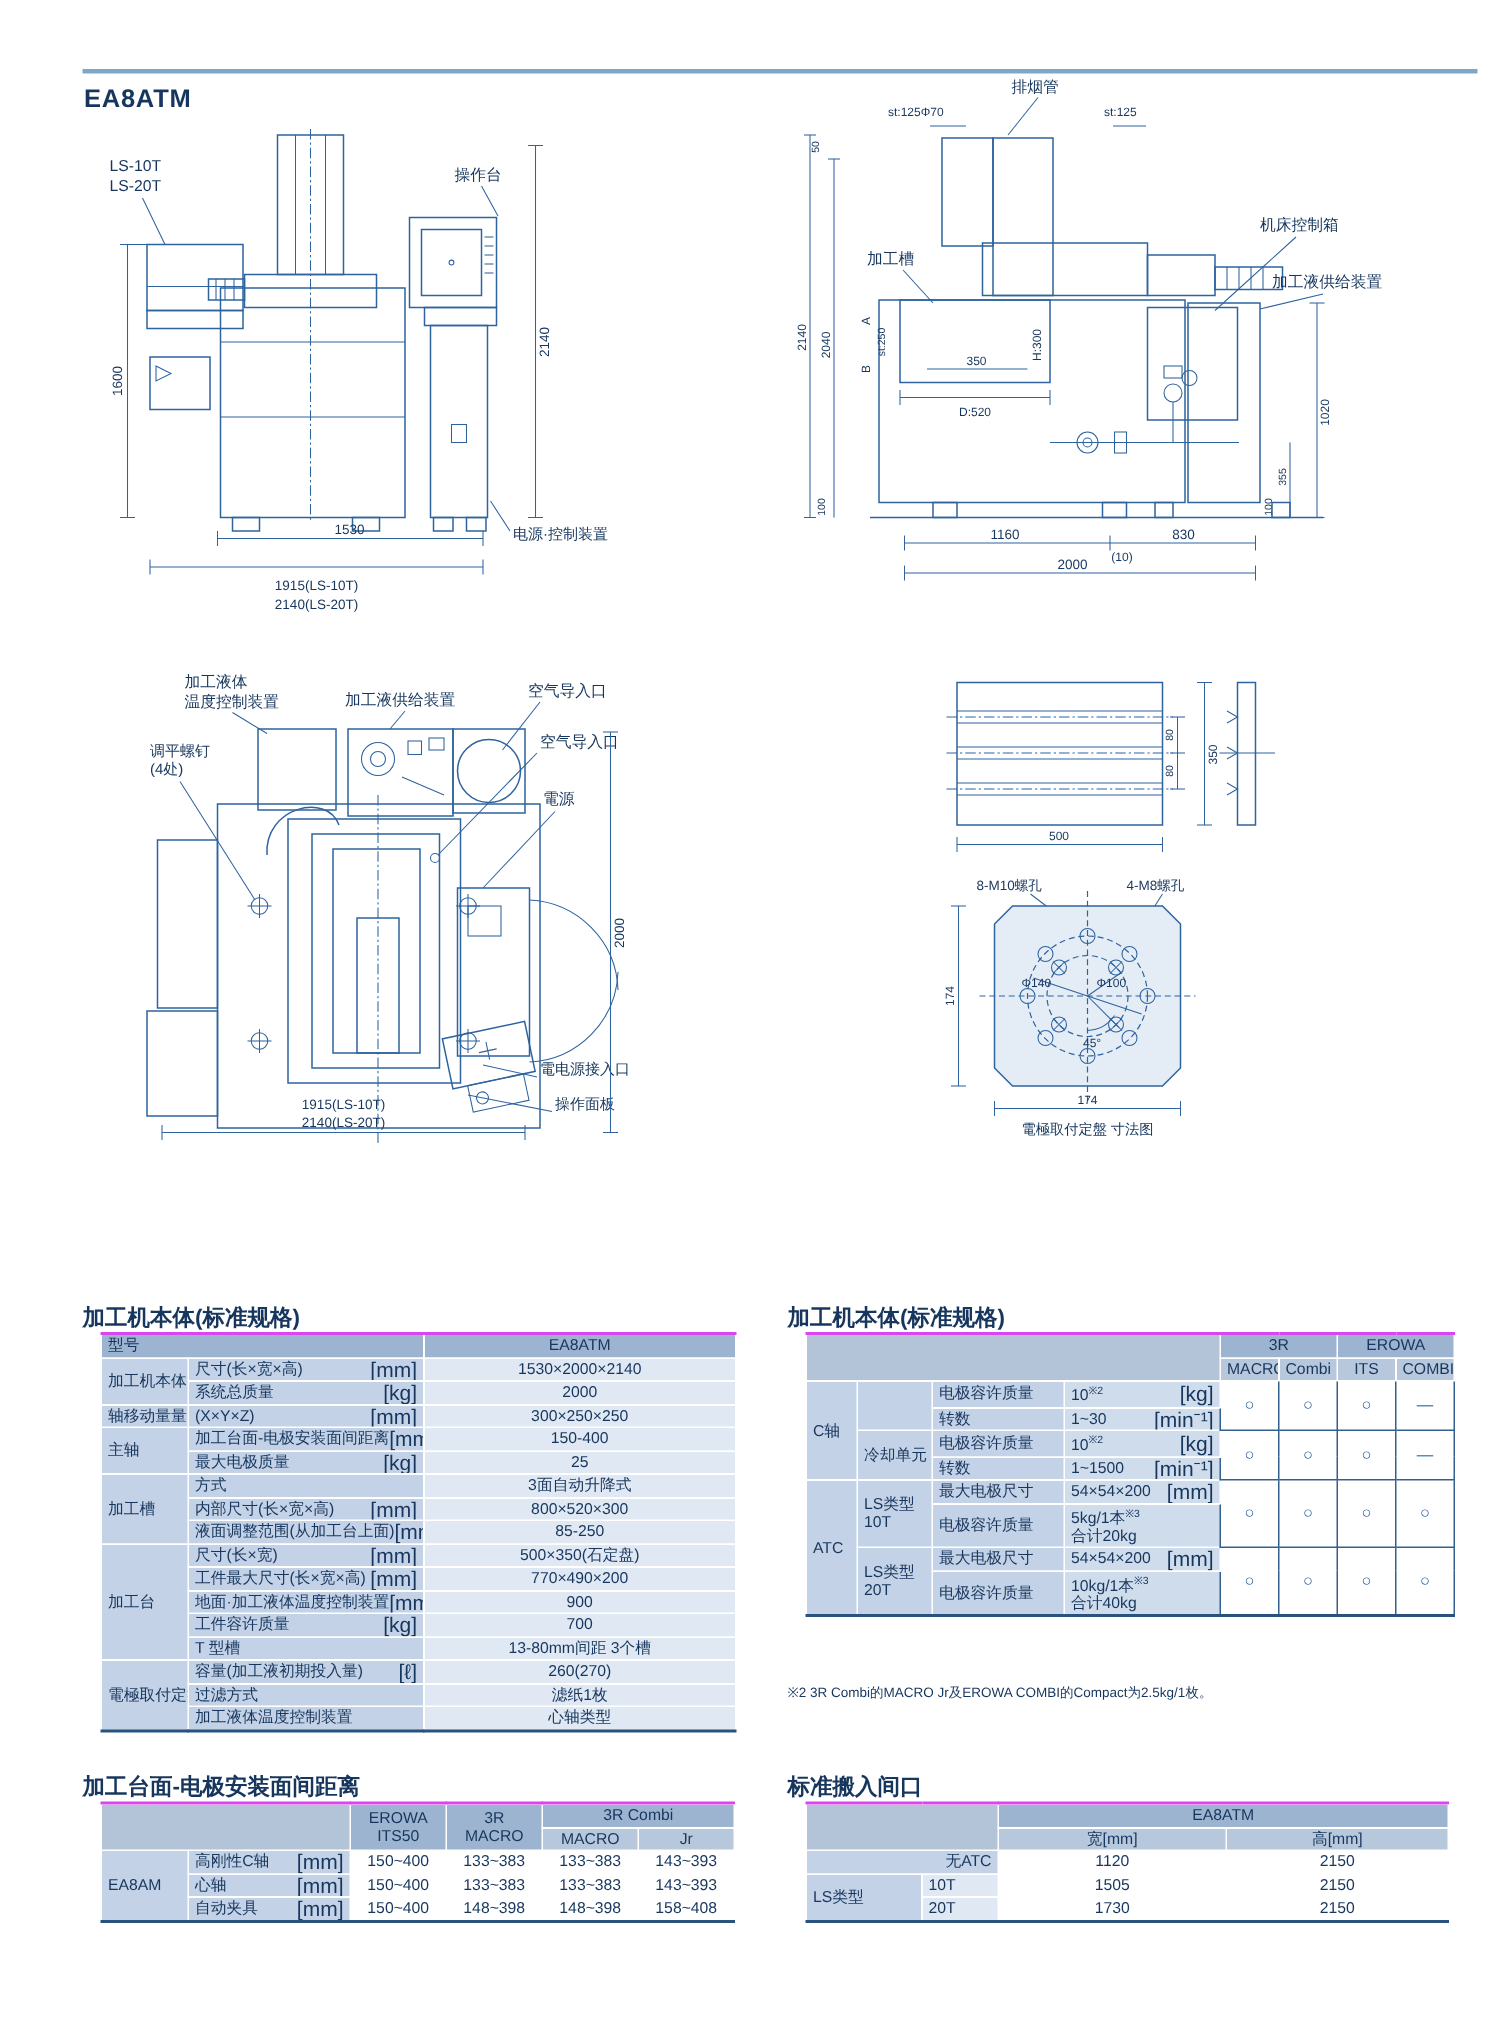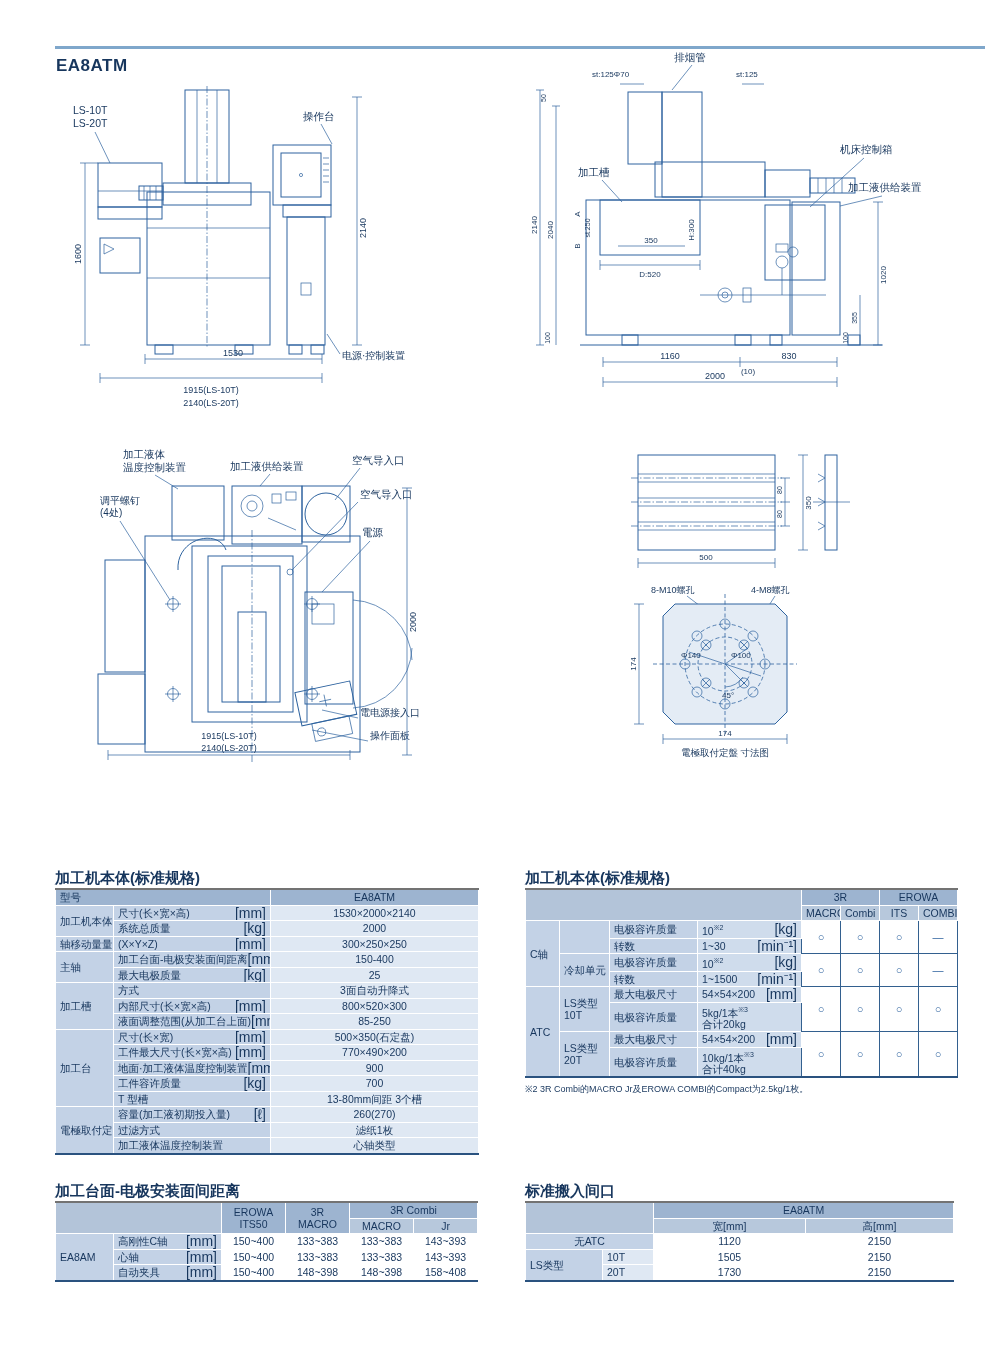--- a/index.html
+++ b/index.html
@@ -14,39 +14,39 @@
   .cl{stroke:#2e639f;stroke-width:.7;fill:none;stroke-dasharray:7 2 1.5 2;}
   .dsh{stroke:#2e639f;stroke-width:.8;fill:none;stroke-dasharray:4 2.5;}
   .dim{stroke:#2e639f;stroke-width:.7;fill:none;}
   text{fill:#17365d;font-family:"Liberation Sans",sans-serif;}
   .t9{font-size:9px;} .t8{font-size:8px;} .t7{font-size:7px;} .t10{font-size:10px;}
   .t105{font-size:10.5px;} .tm{text-anchor:middle;}
   .fillp{fill:#e4ecf5;stroke:#2e639f;stroke-width:1;}
   
   .sec-title{font-size:15px;font-weight:bold;color:#17365d;}
   table.t{border-collapse:collapse;table-layout:fixed;font-size:10.5px;color:#17365d;
-    border-top:2px solid #737373;border-bottom:2px solid #2a527f;}
+    border-top:2px solid #d946ef;border-bottom:2px solid #2a527f;margin-left:12px;}
   table.t td,table.t th{border:1.5px solid #ffffff;padding:1px 4px;height:12.5px;
     line-height:12px;font-weight:normal;overflow:hidden;white-space:nowrap;}
   .hdr1{background:#9db4d0;text-align:center;}
   .hdr2{background:#b7c8dc;text-align:center;}
   .hblank{background:#b3c4d9;}
   .lab{background:#c3d2e6;text-align:left;}
   .val{background:#dfe8f3;text-align:center;}
   .val2{background:#cfdcec;text-align:left;}
   .pm{display:flex;justify-content:space-between;align-items:center;}
   .pm .u{font-size:14px;}
   sup{font-size:7px;}
   .mark{background:#ffffff;border:1.2px solid #33608f !important;text-align:center;
     font-size:11px;color:#2e639f;}
   tr.gsep td{border-top:1.4px solid #33608f;}
   .white{background:#ffffff;text-align:center;}
   .blk{display:block;line-height:12px;}
-  .ctr{text-align:center;}
-  .fnote{font-size:9px;line-height:14px;color:#17365d;}
+  .ctr{text-align:right;}
+  .fnote{font-size:9px;line-height:14px;color:#17365d;margin-top:39px;}
   .note{font-size:10.5px;line-height:16.5px;color:#17365d;}
   .twoline{height:26px !important;white-space:normal;}
 </style>
 </head>
 <body>
 
 <div id="canvas">
   <div class="abs" id="toprule"></div>
   <div class="abs" id="pagetitle">EA8ATM</div>
 

